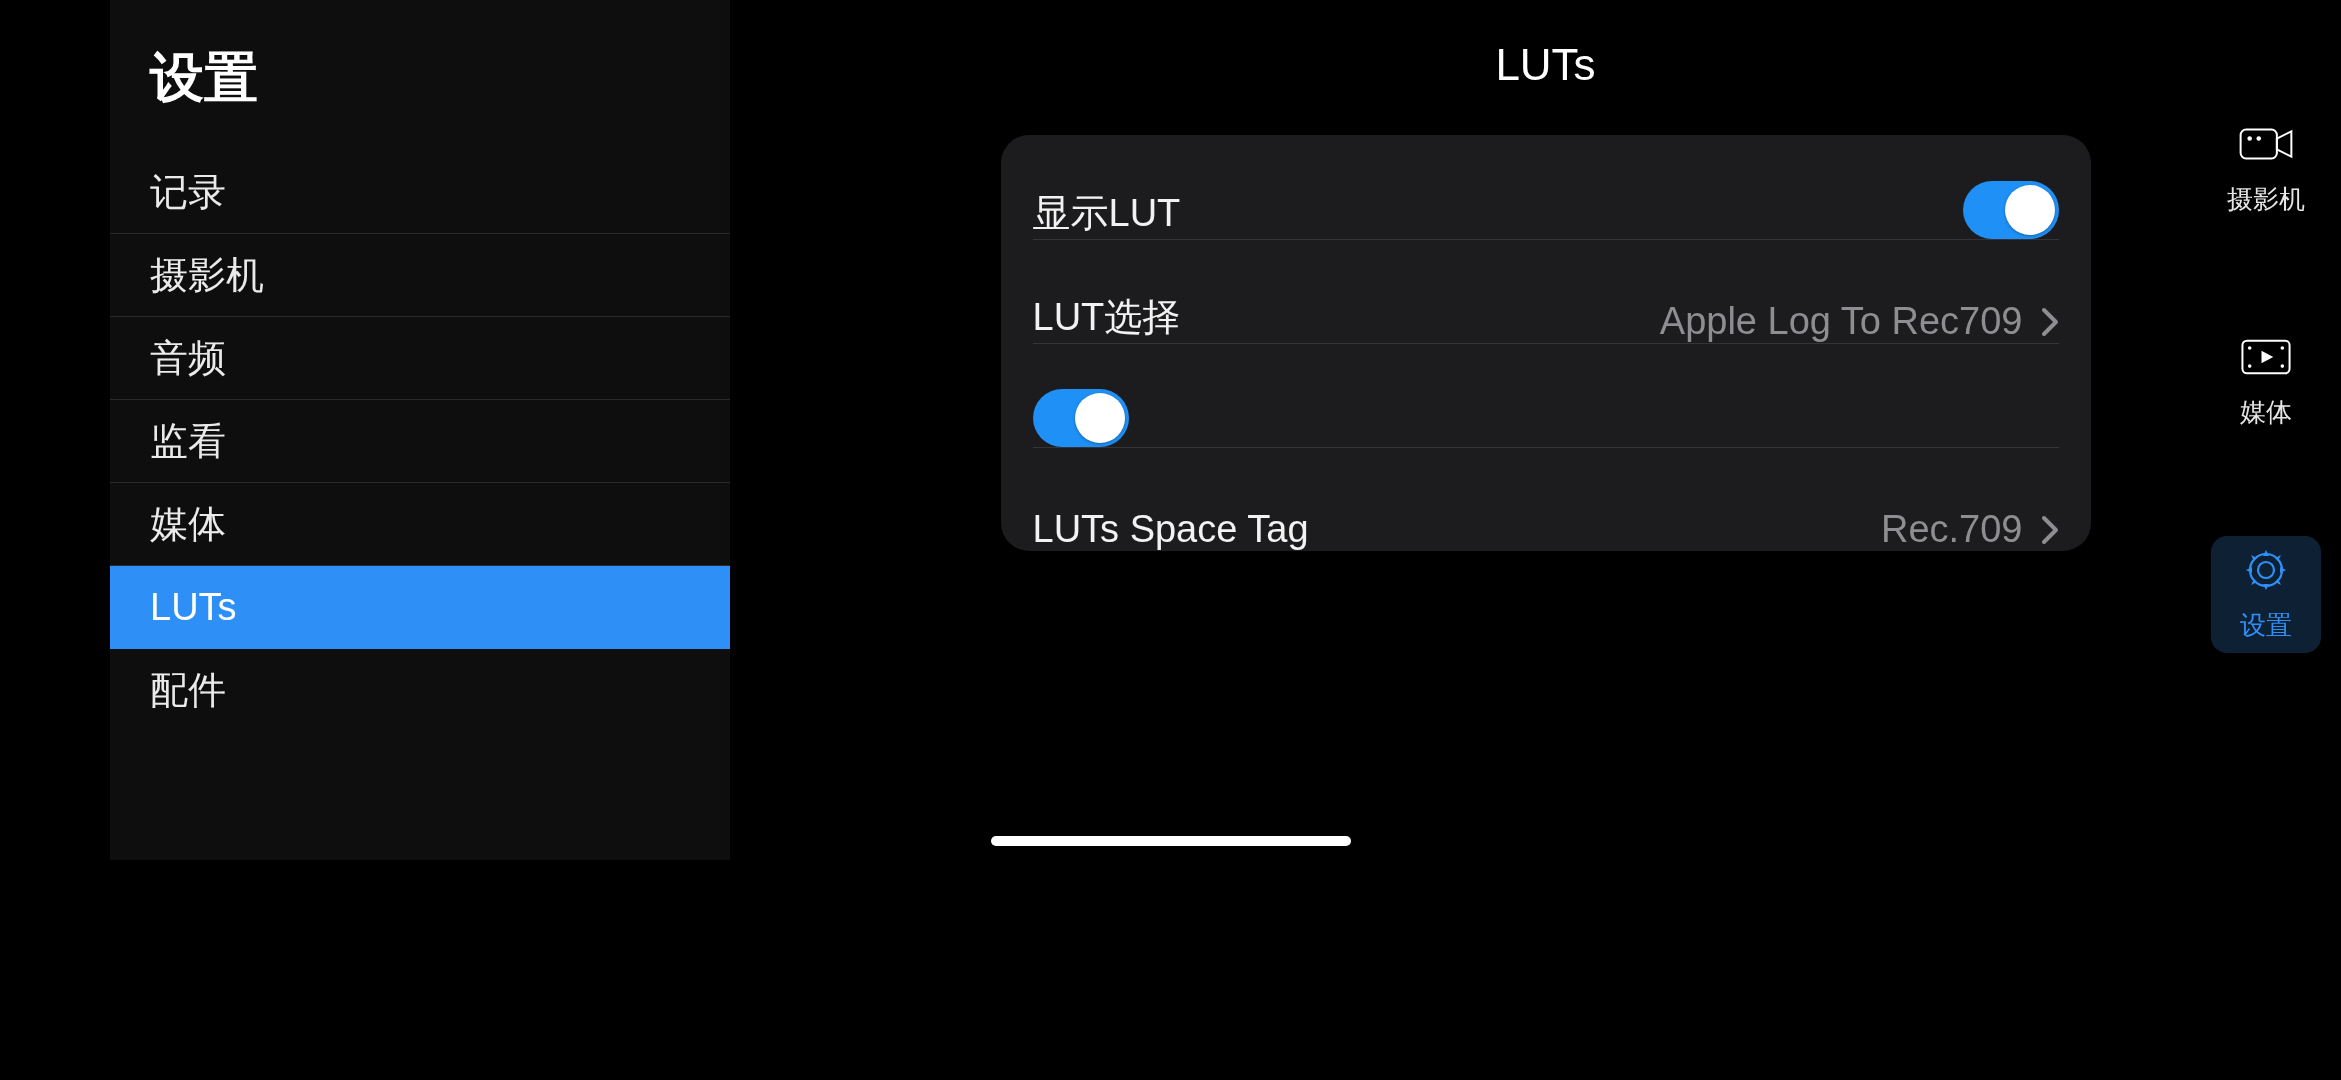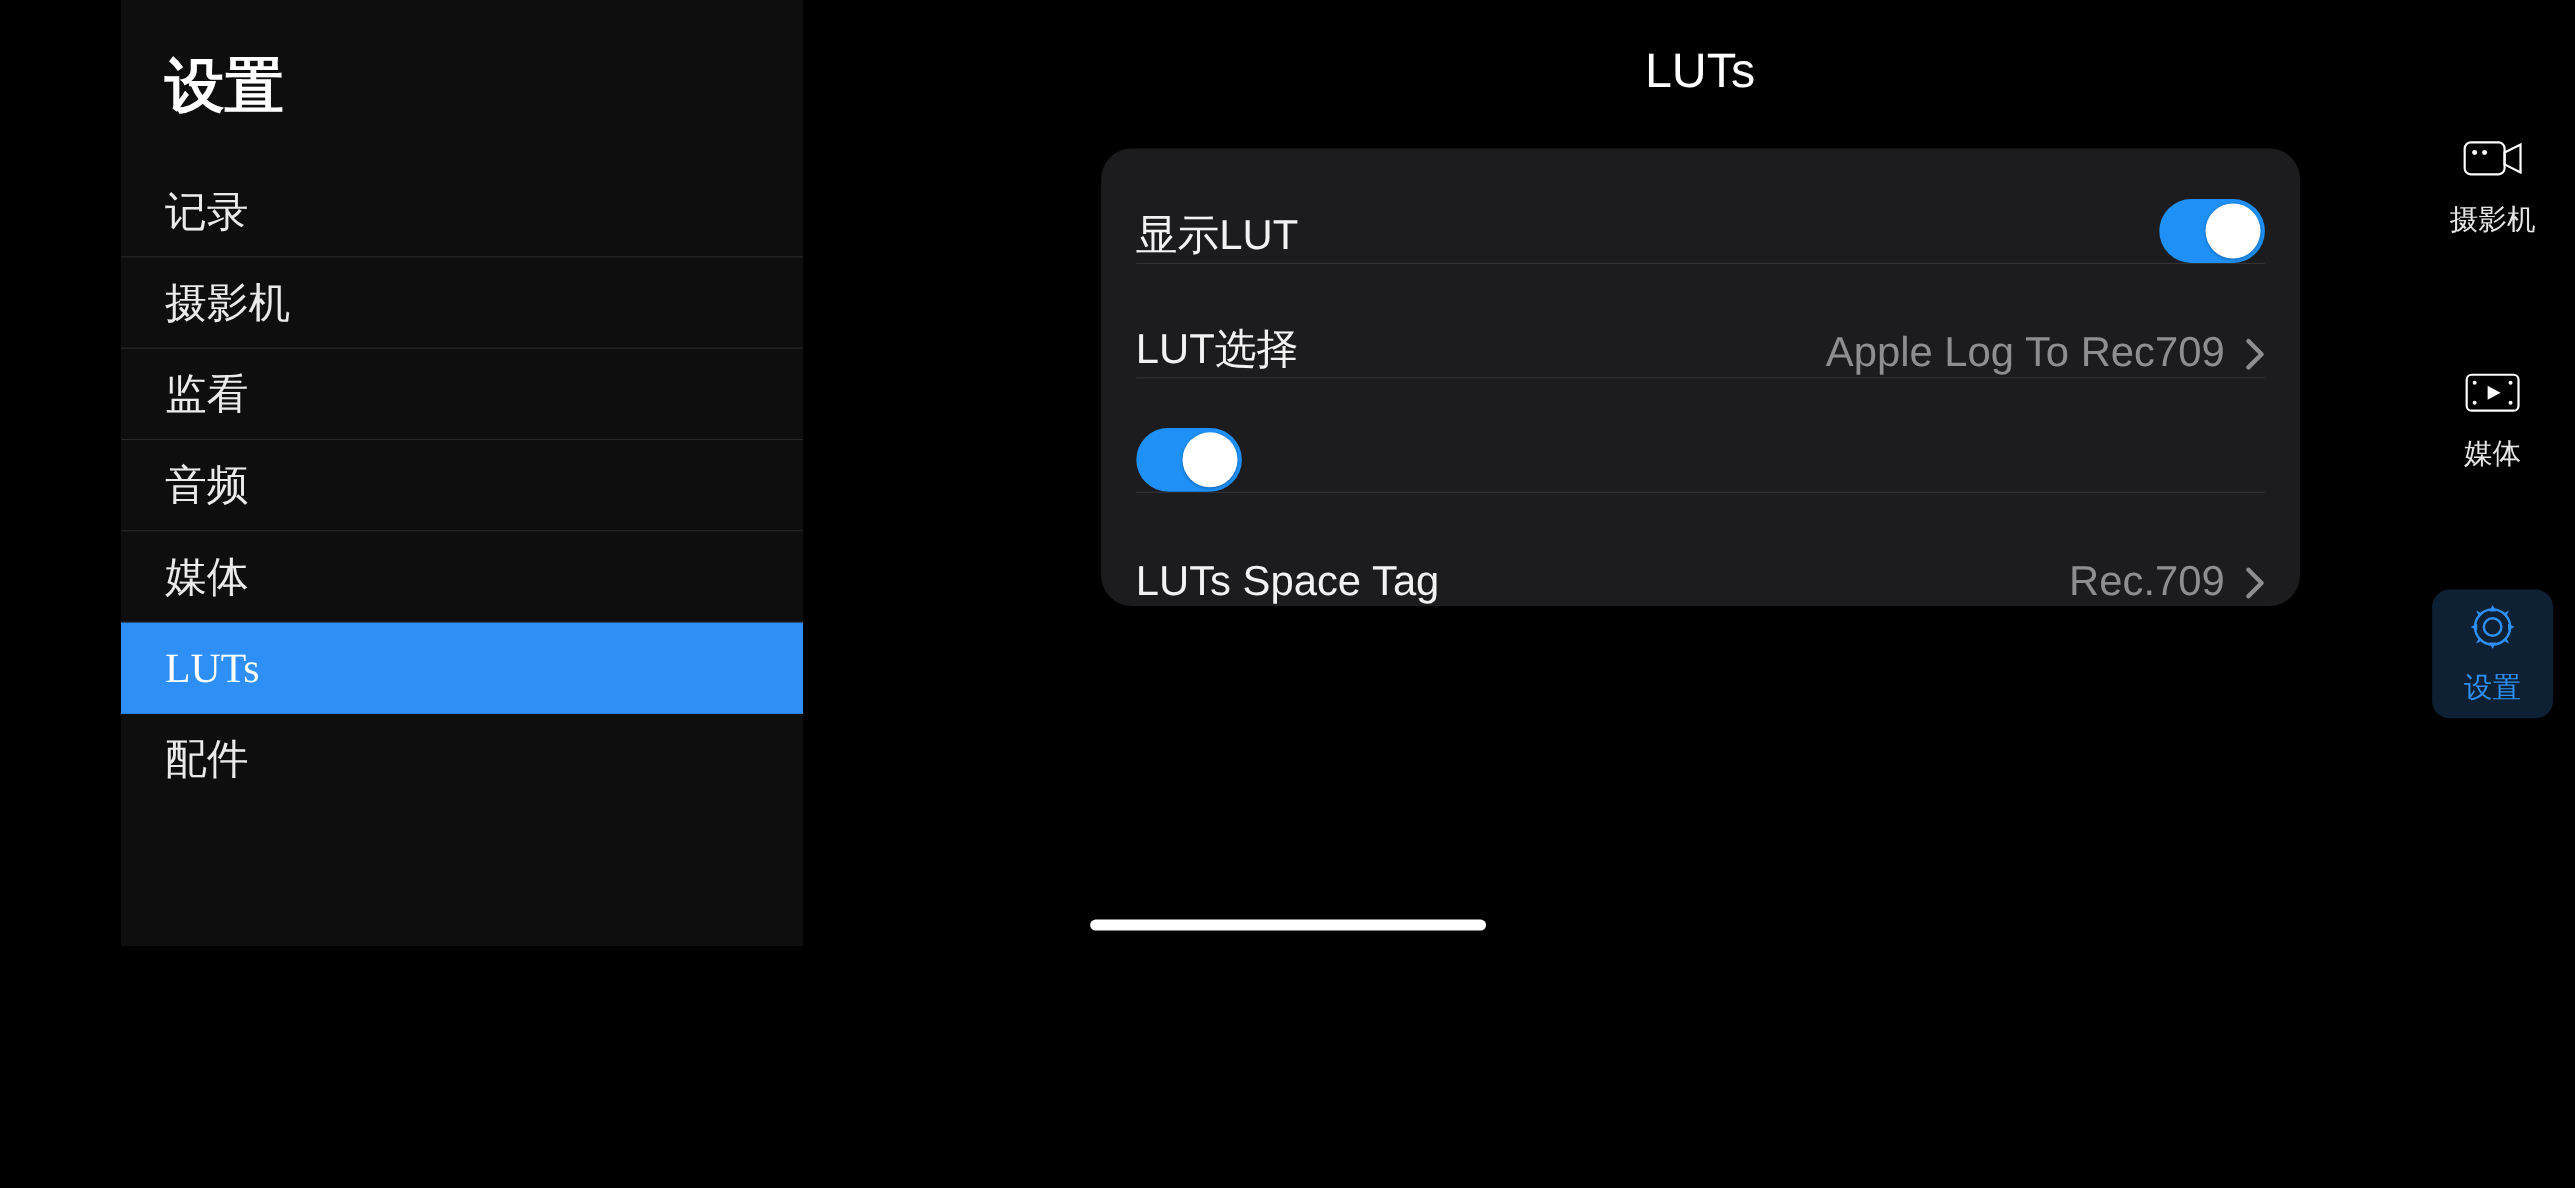--- a/index.html
+++ b/index.html
@@ -36,21 +36,20 @@
   .sidebar-item {
     height: 83px;
     display: flex;
     align-items: center;
     padding-left: 40px;
     font-size: 38px;
     font-weight: 500;
     color: #eaeaea;
     border-bottom: 1px solid #2a2a2a;
     cursor: pointer;
-    font-family: Liberation Serif, serif;
   }
   .sidebar-item:first-of-type { border-top: 1px solid transparent; }
   .sidebar-item.active {
     background: #2e90f6;
     color: #fff;
     border-bottom: none;
   }
 
   
   .main {
@@ -176,24 +175,24 @@
   <div class="sidebar">
     <div class="sidebar-title">设置</div>
 
     <div class="sidebar-item">
       <span>记录</span>
     </div>
     <div class="sidebar-item">
       <span>摄影机</span>
     </div>
     <div class="sidebar-item">
+      <span>音频</span>
+    </div>
+    <div class="sidebar-item">
       <span>监看</span>
-    </div>
-    <div class="sidebar-item">
-      <span>音频</span>
     </div>
     <div class="sidebar-item">
       <span>媒体</span>
     </div>
     <div class="sidebar-item active">
       <span>LUTs</span>
     </div>
     <div class="sidebar-item" style="border-bottom:none">
       <span>配件</span>
     </div>

